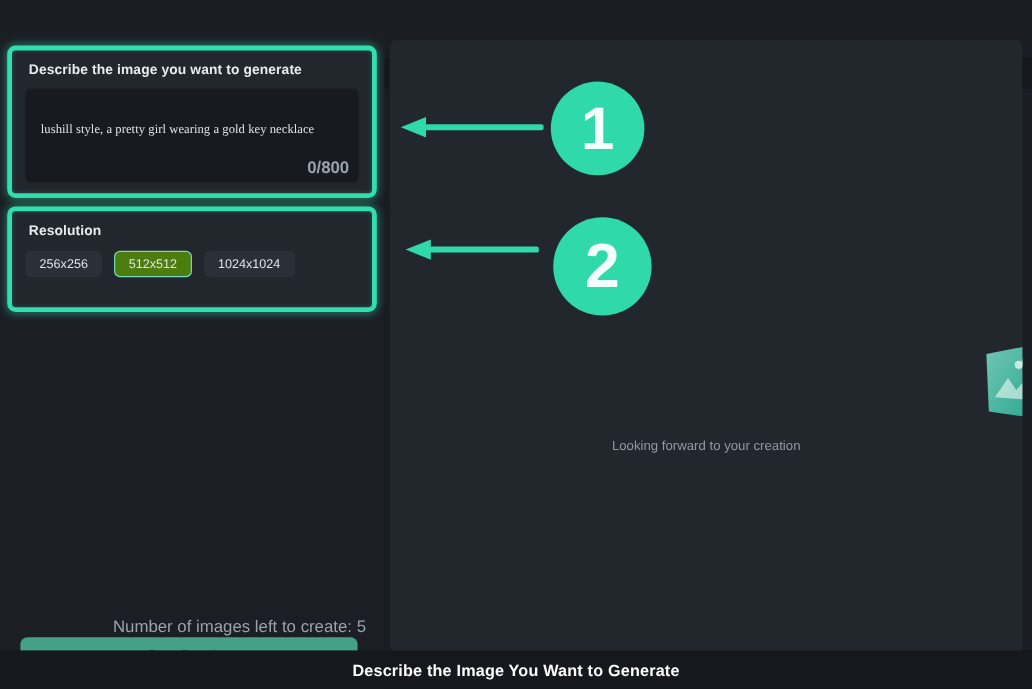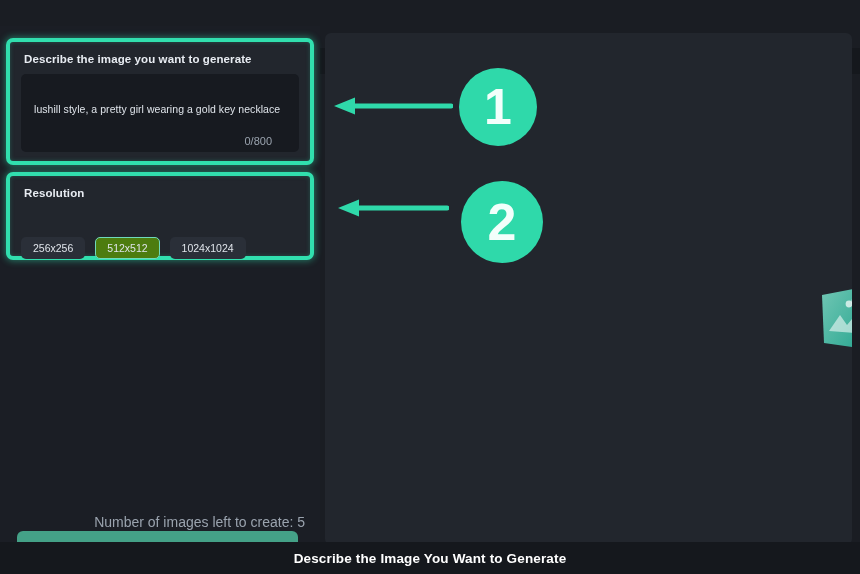--- a/index.html
+++ b/index.html
@@ -87,45 +87,46 @@
     background: #171a20;
     border-radius: 5px;
   }
   .prompt-placeholder {
     position: absolute;
     left: 13px; top: 29px;
     font-size: 10.5px;
     color: #dfe4ea;
     letter-spacing: .05px;
     white-space: nowrap;
+    font-family: Liberation Serif, serif;
   }
   .prompt-counter {
     position: absolute;
-    right: 27px; bottom: 5px;
-    font-size: 11px;
+    right: 8px; bottom: 5px;
+    font-size: 14px;
     color: #9aa3ae;
+    font-weight: bold;
   }
 
   .res-row {
     position: absolute;
     left: 11px; top: 33px;
     display: flex;
     gap: 10px;
   }
   .res-chip {
     height: 22px;
     padding: 0 11px;
     border-radius: 5px;
     background: #2a2f38;
     border: 1px solid transparent;
     display: flex; align-items: center; justify-content: center;
     font-size: 10.5px;
     color: #dfe4ea;
     white-space: nowrap;
-    margin-top: 28px;
   }
   .res-chip.selected {
     background: #4d7c0f;
     border: 1px solid #6fd9bb;
   }
 
   
   .images-left {
     position: absolute;
     right: 15px; top: 488px;
@@ -323,20 +324,21 @@
           <rect x="69" y="47" width="6" height="14" rx="3" fill="#9fd8f5"></rect>
           <path d="M97 47 l-9 7 l9 7" fill="none" stroke="#9fd8f5" stroke-width="5.5" stroke-linecap="round" stroke-linejoin="round"></path>
           <path d="M75 78 q4 -5 8 0 q4 -5 8 0 q-4 6 -8 1 q-4 5 -8 -1 Z" fill="#2b2540"></path>
         </g>
       </svg>
     </div>
 
     <div class="illus-caption-inner"></div>
   </div>
 
+  <div class="illus-caption">Looking forward to your creation</div>
 
   <div class="arrow arrow-1">
     <svg width="120" height="22" viewBox="0 0 120 22">
       <path d="M118 11 L20 11" stroke="#2fd9aa" stroke-width="5" stroke-linecap="round"></path>
       <path d="M1 11 L22 2.5 L22 19.5 Z" fill="#2fd9aa"></path>
     </svg>
   </div>
   <div class="arrow arrow-2">
     <svg width="112" height="22" viewBox="0 0 112 22">
       <path d="M110 11 L20 11" stroke="#2fd9aa" stroke-width="5" stroke-linecap="round"></path>

